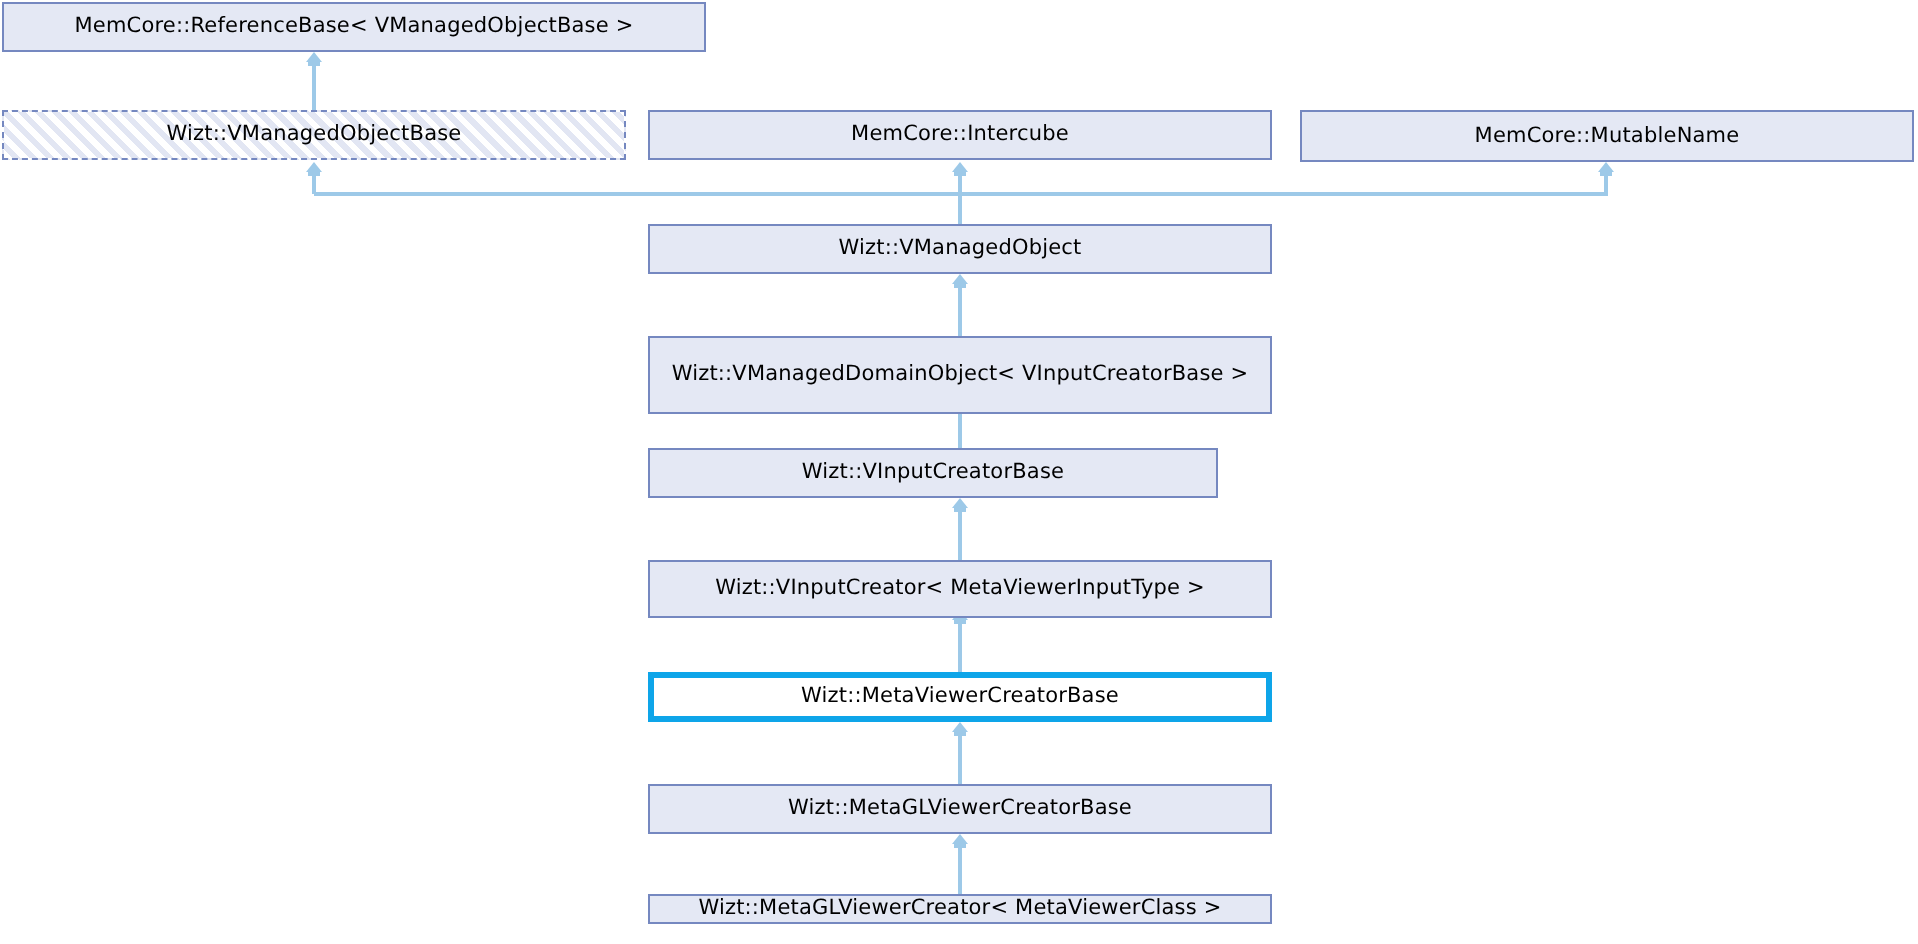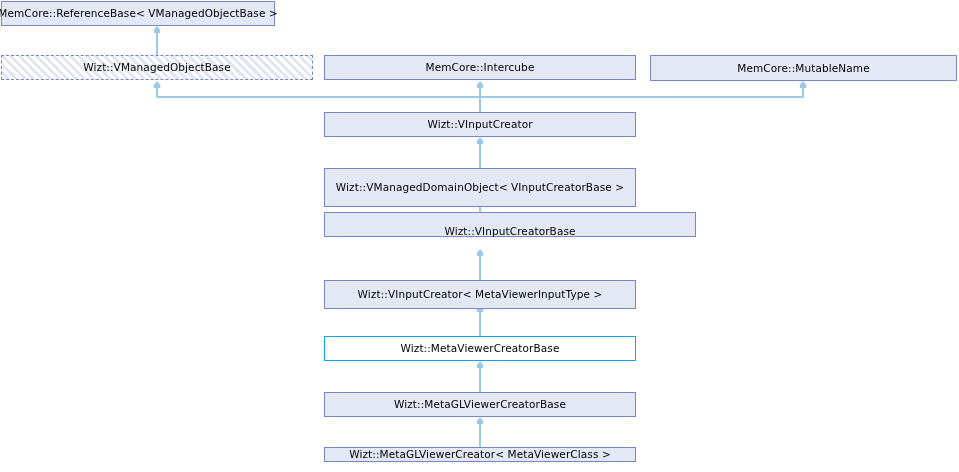--- a/index.html
+++ b/index.html
@@ -31,21 +31,21 @@
     letter-spacing: 0.1px;
     white-space: nowrap;
     z-index: 3;
   }
   .node.solid {
     background: #e4e8f4;
     border: 1px solid #7588c0;
   }
   .node.highlight {
     background: #ffffff;
-    border: 1px solid #0ea5e9;
+    border: 3px solid #0ea5e9;
   }
   .node.abstract {
     border: 1px dashed #7588c0;
     background-color: #ffffff;
     background-image: repeating-linear-gradient(
         45deg,
         #ffffff 0px,
         #ffffff 3px,
         #e2e6f3 3px,
         #e2e6f3 6px
@@ -125,45 +125,45 @@
 
   <div class="vline" style="left:479px; top:310px; height:26px;"></div>
   <div class="arrow" style="left:476px; top:305px;"></div>
 
   <div class="vline" style="left:479px; top:366px; height:26px;"></div>
   <div class="arrow" style="left:476px; top:361px;"></div>
 
   <div class="vline" style="left:479px; top:422px; height:25px;"></div>
   <div class="arrow" style="left:476px; top:417px;"></div>
 
-  <div class="node solid" style="left:1px; top:1px; width:274px; height:25px;">
+  <div class="node solid" style="left:1px; top:1px; width:352px; height:25px;">
     <span class="label">MemCore::ReferenceBase&lt; VManagedObjectBase &gt;</span>
   </div>
 
   <div class="node abstract" style="left:1px; top:55px; width:312px; height:25px;">
     <span class="label">Wizt::VManagedObjectBase</span>
   </div>
 
   <div class="node solid" style="left:324px; top:55px; width:312px; height:25px;">
     <span class="label">MemCore::Intercube</span>
   </div>
 
   <div class="node solid" style="left:650px; top:55px; width:307px; height:26px;">
     <span class="label">MemCore::MutableName</span>
   </div>
 
   <div class="node solid" style="left:324px; top:112px; width:312px; height:25px;">
-    <span class="label">Wizt::VInputCreator</span>
+    <span class="label">Wizt::VManagedObject</span>
   </div>
 
   <div class="node solid" style="left:324px; top:168px; width:312px; height:39px;">
     <span class="label">Wizt::VManagedDomainObject&lt; VInputCreatorBase &gt;</span>
   </div>
 
-  <div class="node solid" style="left:324px; top:212px; width:372px; height:25px;align-items:flex-end;">
+  <div class="node solid" style="left:324px; top:224px; width:285px; height:25px;">
     <span class="label">Wizt::VInputCreatorBase</span>
   </div>
 
   <div class="node solid" style="left:324px; top:280px; width:312px; height:29px;">
     <span class="label">Wizt::VInputCreator&lt; MetaViewerInputType &gt;</span>
   </div>
 
   <div class="node highlight" style="left:324px; top:336px; width:312px; height:25px;">
     <span class="label">Wizt::MetaViewerCreatorBase</span>
   </div>

